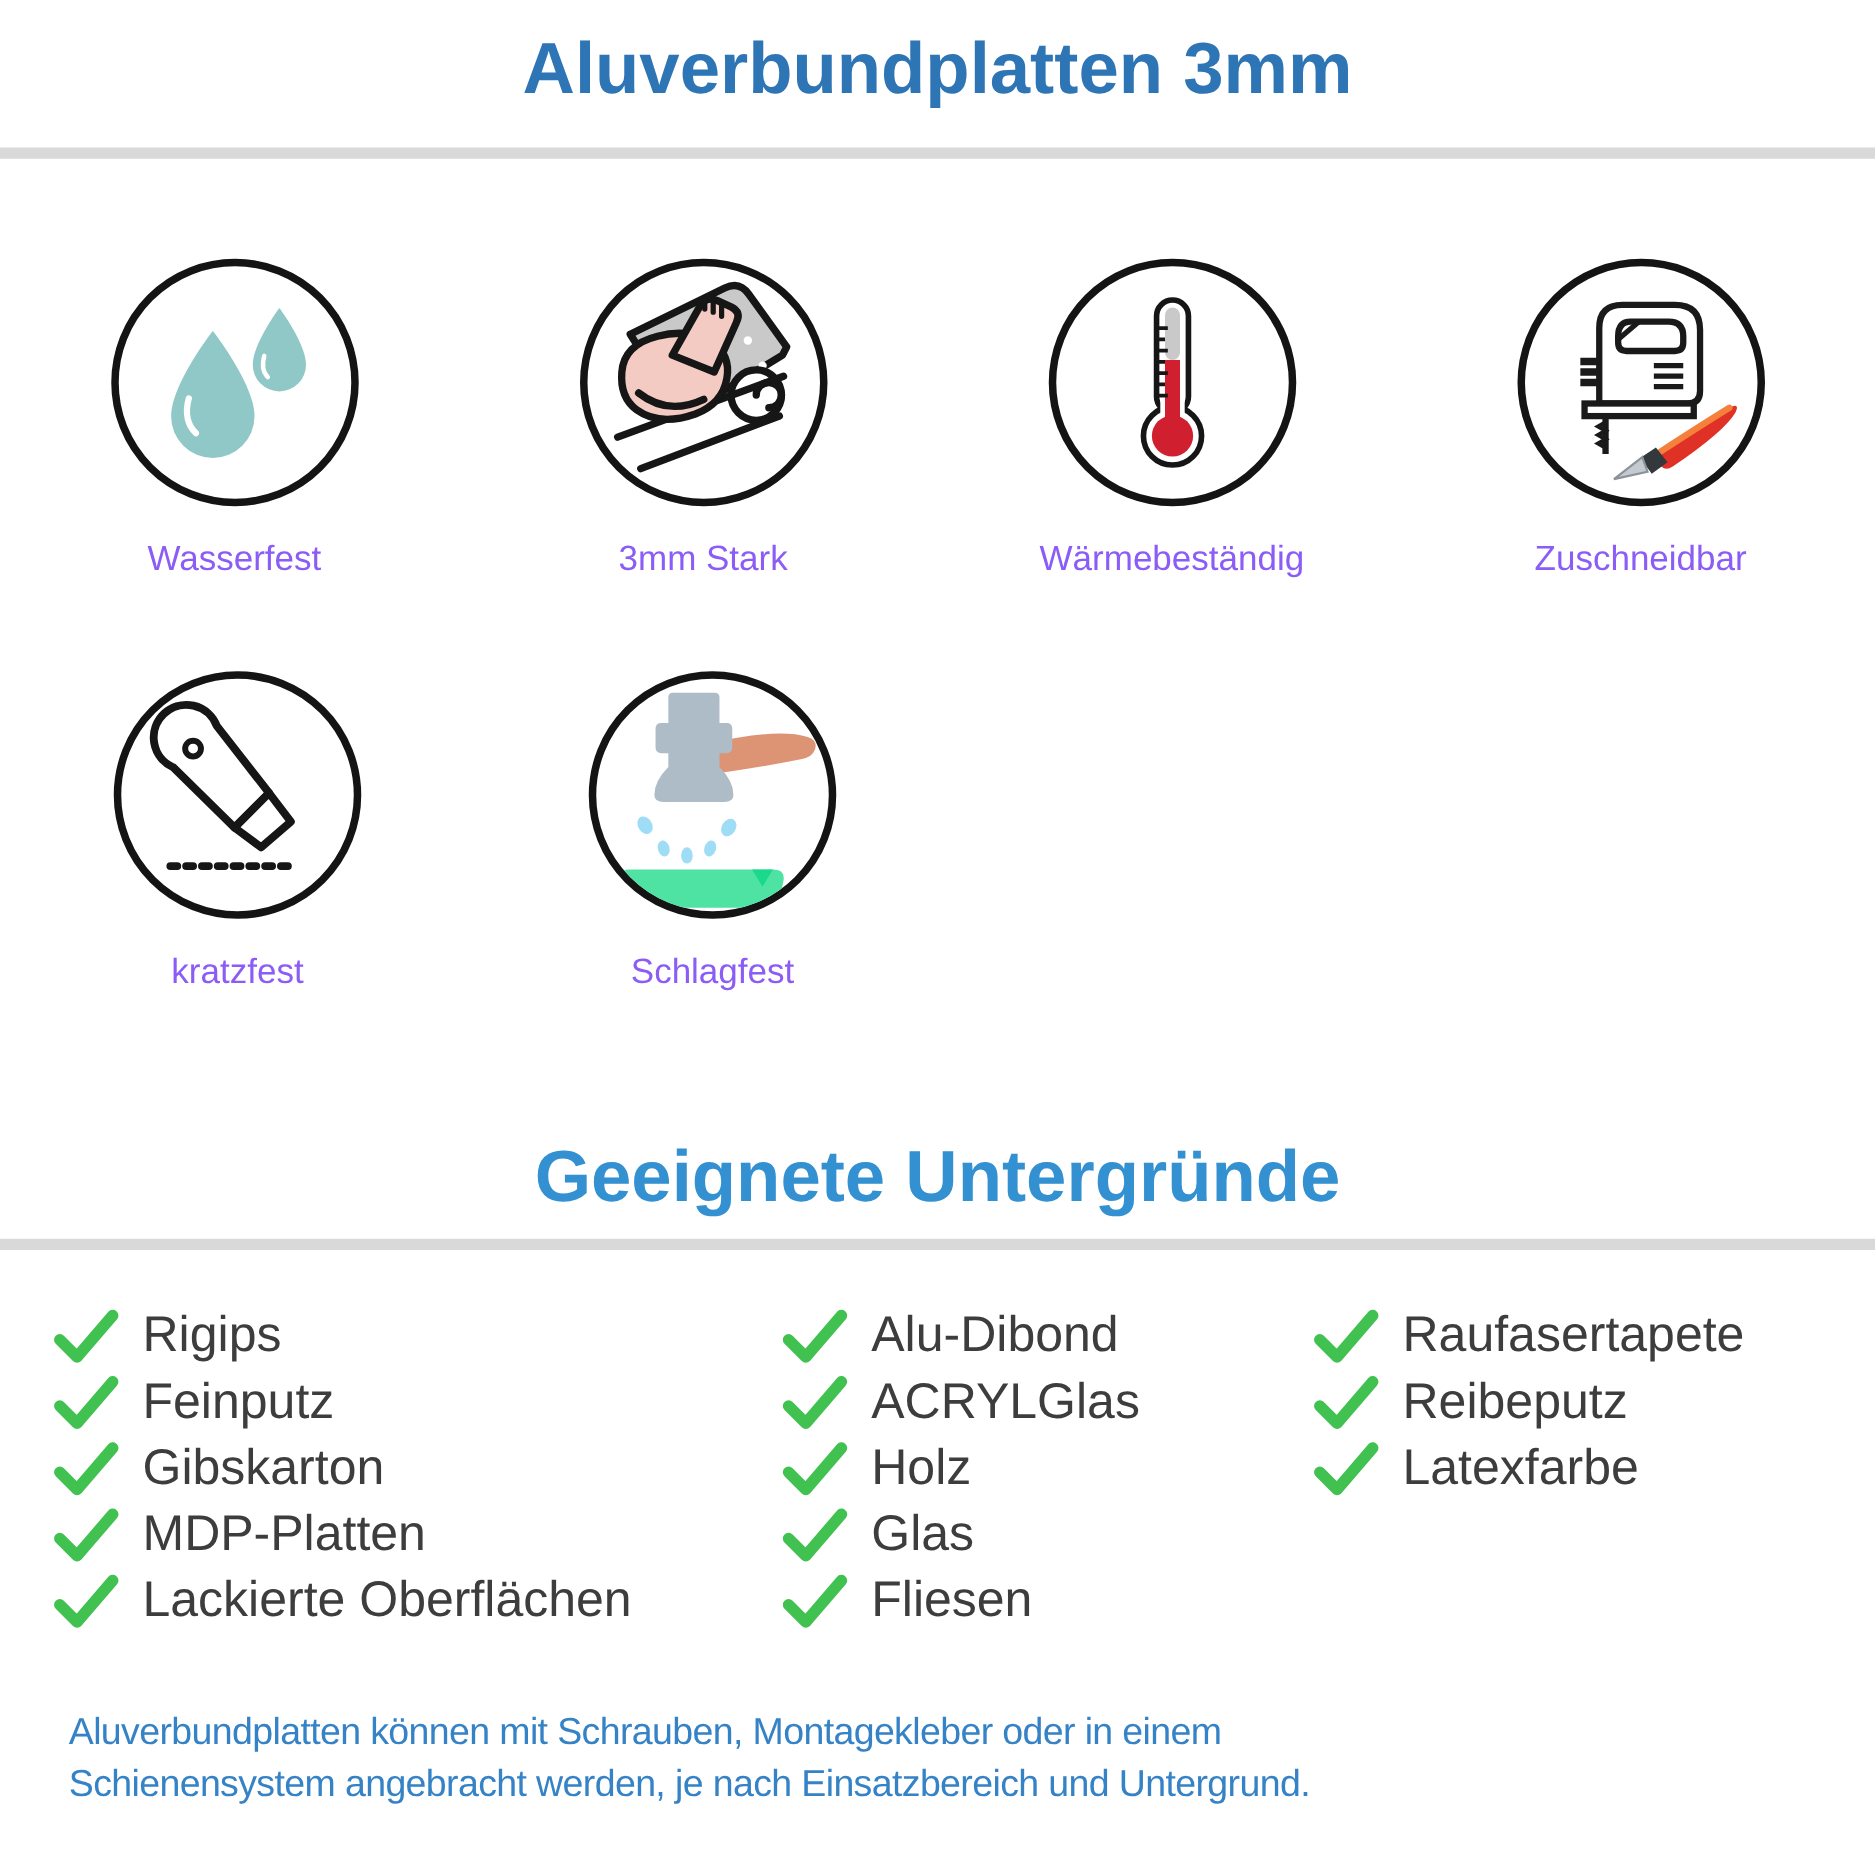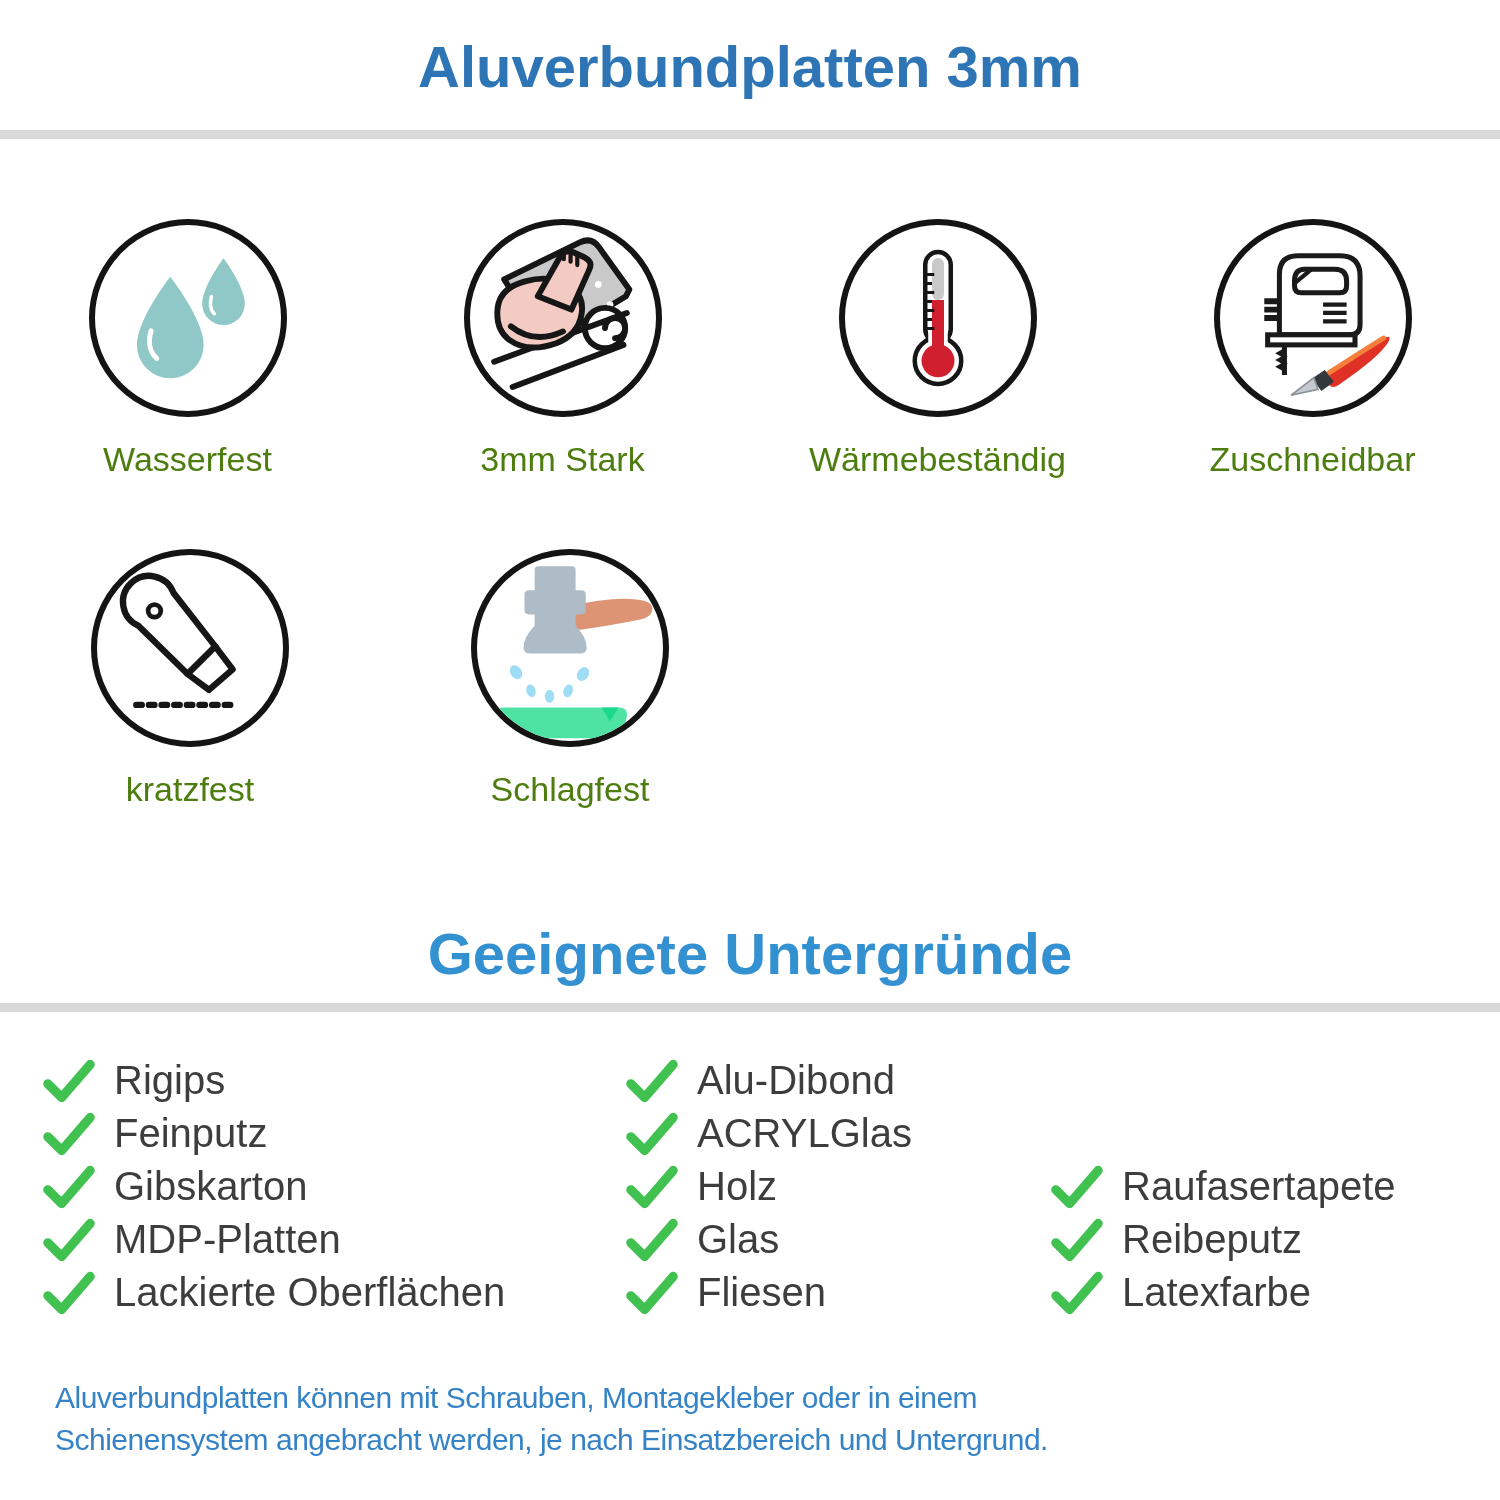--- a/index.html
+++ b/index.html
@@ -2,43 +2,43 @@
 <html><head>
 <meta charset="utf-8">
 <style>
   html,body{margin:0;padding:0;}
   body{width:1500px;height:1500px;background:#fff;overflow:hidden;
        font-family:"Liberation Sans", sans-serif;}
   .page{width:1500px;height:1500px;position:relative;}
 
   
   .title{margin:0;text-align:center;font-weight:600;font-size:58px;line-height:66px;letter-spacing:0px;}
-  .title1{padding-top:34px;color:#2e75b6;}
+  .title1{padding-top:22px;color:#2e75b6;}
   .title2{padding-top:112px;color:#3390d1;}
   .divider{height:9px;background:#d9d9d9;}
   .divider1{margin-top:30px;}
   .divider2{margin-top:16px;}
 
   
   .features{display:flex;}
   .row4{margin-top:80px;}
   .row4 .feature{width:25%;}
   .row3{margin-top:70px;}
   .row3 .feature{width:380px;}
   .feature{display:flex;flex-direction:column;align-items:center;}
   .circle{width:186px;height:186px;border:6px solid #141414;border-radius:50%;
           background:#fff;display:flex;align-items:center;justify-content:center;overflow:hidden;}
-  .feature-label{margin-top:22px;font-size:34px;line-height:40px;color:#4d7c0f;}
+  .feature-label{margin-top:22px;font-size:28px;line-height:40px;color:#8b5cf6;}
 
   
   .checklist{display:flex;padding-left:40px;margin-top:42px;}
   .col{display:flex;flex-direction:column;}
   .col1{width:583px;}
   .col2{width:425px;}
-  .col3{width:452px;justify-content:flex-end;}
+  .col3{width:452px;}
   .check-item{display:flex;align-items:center;height:53px;}
   .check{width:58px;height:46px;flex:none;}
   .check-text{margin-left:16px;font-size:40px;color:#3d3d3d;white-space:nowrap;}
 
   
   .footer{margin:58px 0 0;padding-left:55px;font-size:30px;line-height:42px;
           color:#3583c6;letter-spacing:-0.5px;}
 </style>
 </head>
 <body>

